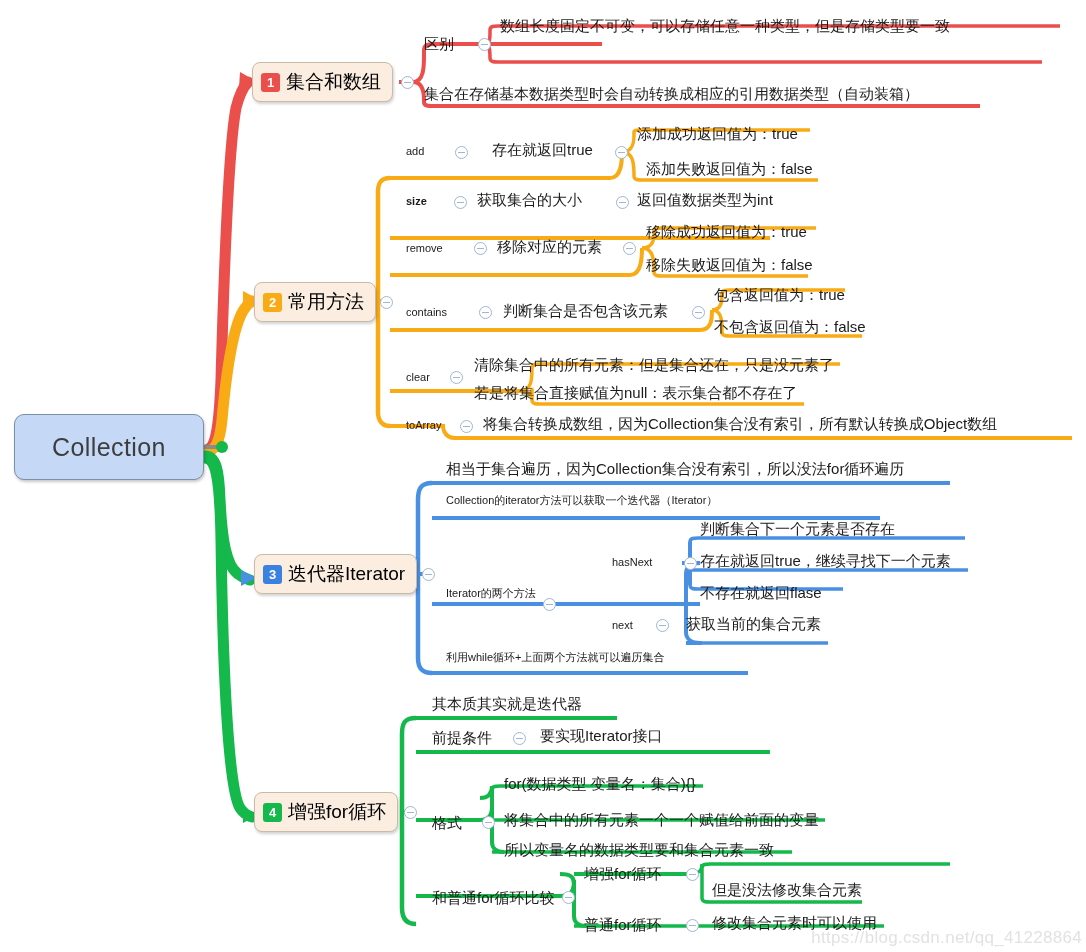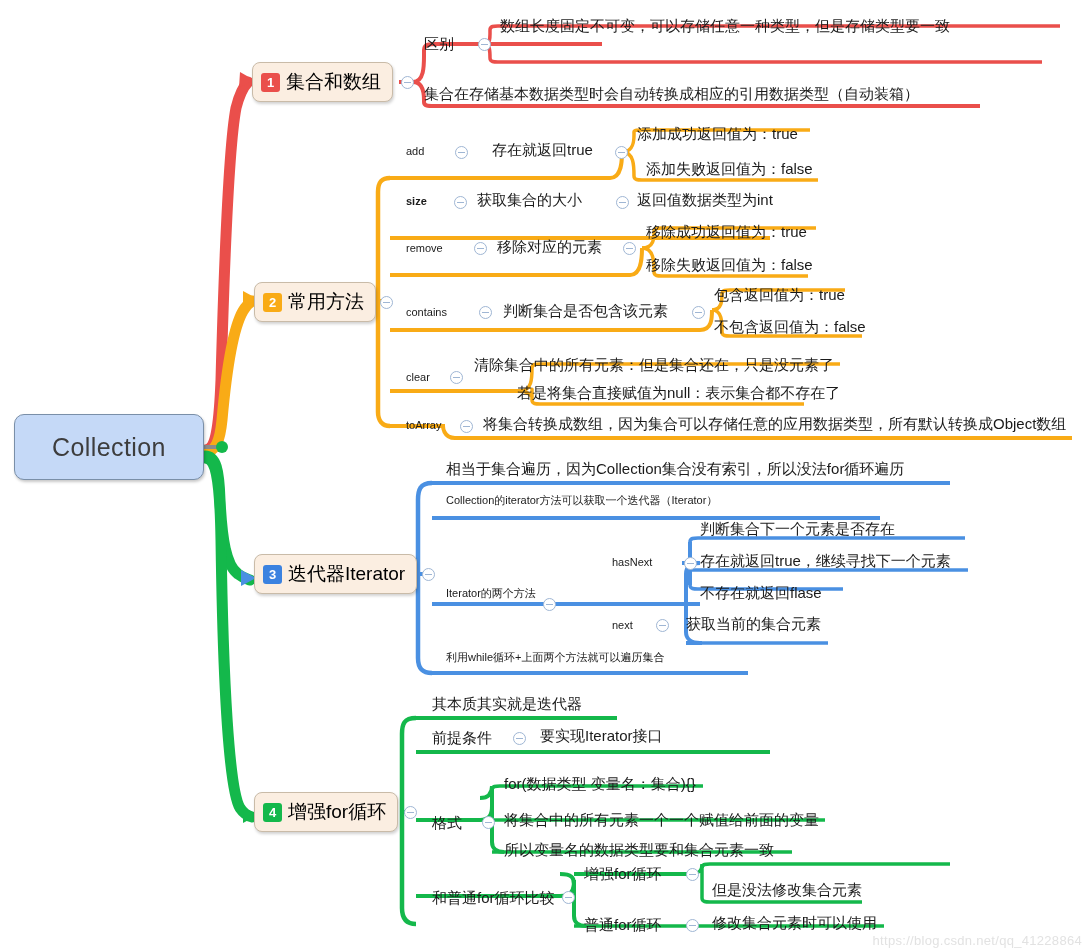--- a/index.html
+++ b/index.html
@@ -90,21 +90,21 @@
     position: absolute;
     left: 2px; top: 5px;
     width: 7px; height: 1px;
     background: #9fb6d4;
   }
   
   .watermark {
     position: absolute;
     right: 4px; bottom: 4px;
     color: #e2e2e2;
-    font-size: 13px;
+    font-size: 17px;
     letter-spacing: 0.3px;
     white-space: nowrap;
   }
 </style>
 </head>
 <body>
 
 <div id="canvas">
 
   <svg class="links" viewBox="0 0 1086 952">
@@ -250,25 +250,25 @@
   <div class="topic small" style="left:406px; top:303px;">contains</div>
   <div class="toggle" style="left:479px; top:306px;"></div>
   <div class="topic" style="left:503px; top:301px;">判断集合是否包含该元素</div>
   <div class="toggle" style="left:692px; top:306px;"></div>
   <div class="topic" style="left:714px; top:285px;">包含返回值为：true</div>
   <div class="topic" style="left:714px; top:317px;">不包含返回值为：false</div>
 
   <div class="topic small" style="left:406px; top:368px;">clear</div>
   <div class="toggle" style="left:450px; top:371px;"></div>
   <div class="topic" style="left:474px; top:355px;">清除集合中的所有元素：但是集合还在，只是没元素了</div>
-  <div class="topic" style="left:474px; top:383px;margin-left:43px;">若是将集合直接赋值为null：表示集合都不存在了</div>
+  <div class="topic" style="left:474px; top:383px;">若是将集合直接赋值为null：表示集合都不存在了</div>
 
   <div class="topic small" style="left:406px; top:416px;">toArray</div>
   <div class="toggle" style="left:460px; top:420px;"></div>
-  <div class="topic" style="left:483px; top:414px;">将集合转换成数组，因为集合可以存储任意的应用数据类型，所有默认转换成Object数组</div>
+  <div class="topic" style="left:483px; top:414px;">将集合转换成数组，因为Collection集合没有索引，所有默认转换成Object数组</div>
 
   <div class="branch-node" style="left:254px; top:554px;">
     <span class="badge" style="background:#3b82e0;">3</span>
     <span class="blabel">迭代器Iterator</span>
   </div>
   <div class="toggle" style="left:422px; top:568px;"></div>
 
   <div class="topic" style="left:446px; top:459px;">相当于集合遍历，因为Collection集合没有索引，所以没法for循环遍历</div>
   <div class="topic small" style="left:446px; top:491px;">Collection的iterator方法可以获取一个迭代器（Iterator）</div>
 

